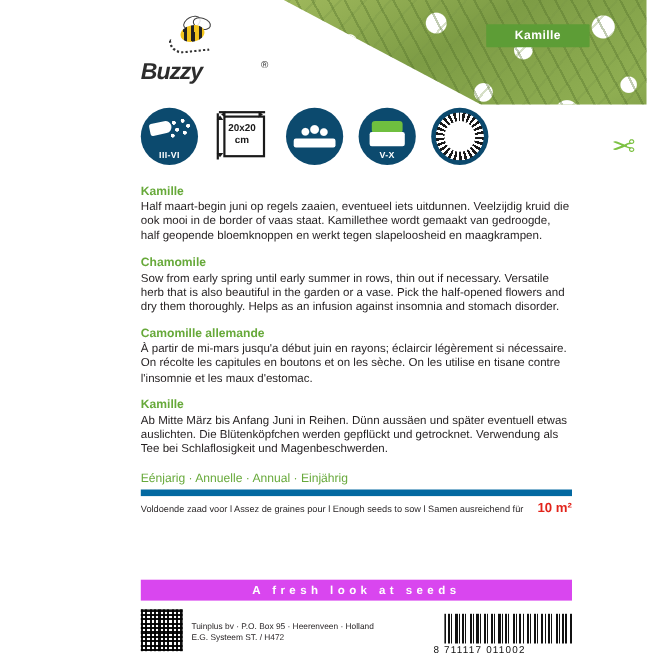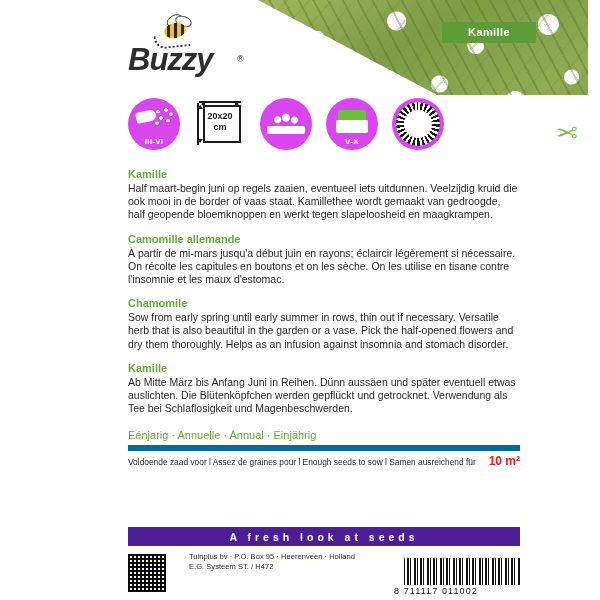--- a/index.html
+++ b/index.html
@@ -95,21 +95,21 @@
     position: absolute;
     top: 18px;
     left: 128px;
     width: 112px;
     height: 62px;
   }
   .logo-word {
     position: absolute;
     bottom: 2px;
     left: 0;
-    font-size: 31px;
+    font-size: 21px;
     font-style: italic;
     font-weight: bold;
     color: #2d2d2d;
     letter-spacing: -1px;
   }
   .logo-reg {
     position: absolute;
     right: -4px;
     bottom: 16px;
     font-size: 9px;
@@ -160,21 +160,21 @@
     top: 98px;
     left: 128px;
     display: flex;
     gap: 14px;
     align-items: center;
   }
   .icon-disc {
     width: 52px;
     height: 52px;
     border-radius: 50%;
-    background: #d946ef;
+    background: #0c4a6e;
     position: relative;
     overflow: hidden;
     flex: none;
   }
   .icon-disc .lbl {
     position: absolute;
     bottom: 4px;
     left: 0;
     right: 0;
     text-align: center;
@@ -356,21 +356,21 @@
     font-size: 12px;
   }
 
   
   .blackbar {
     position: absolute;
     left: 128px;
     right: 68px;
     top: 527px;
     height: 19px;
-    background: #4c1d95;
+    background: #d946ef;
     color: #ffffff;
     font-size: 10.5px;
     font-weight: bold;
     letter-spacing: 4px;
     display: flex;
     align-items: center;
     justify-content: center;
   }
 
   
@@ -389,25 +389,24 @@
     height: 38px;
     background-color: #ffffff;
     background-image:
       repeating-linear-gradient(90deg, #111 0 2px, #fff 2px 4px),
       repeating-linear-gradient(0deg, #111 0 2px, #fff 2px 4px);
     background-blend-mode: multiply;
   }
   .addr {
     position: absolute;
     left: 46px;
-    top: 0;
+    top: 13px;
     font-size: 7.6px;
     line-height: 10px;
     color: #231f20;
-    margin-left: 15px;
   }
   .site {
     position: absolute;
     left: 110px;
     bottom: -2px;
     font-size: 17px;
     font-weight: bold;
     color: #5aa82e;
     letter-spacing: .2px;
   }
@@ -506,26 +505,26 @@
   </div>
 
   <div class="scissors">✂</div>
 
   <div class="body">
     <div class="block">
       <h3>Kamille</h3>
       <p>Half maart-begin juni op regels zaaien, eventueel iets uitdunnen. Veelzijdig kruid die ook mooi in de border of vaas staat. Kamillethee wordt gemaakt van gedroogde, half geopende bloemknoppen en werkt tegen slapeloosheid en maagkrampen.</p>
     </div>
     <div class="block">
+      <h3>Chamomile</h3>
+      <p>Sow from early spring until early summer in rows, thin out if necessary. Versatile herb that is also beautiful in the garden or a vase. Pick the half-opened flowers and dry them thoroughly. Helps as an infusion against insomnia and stomach disorder.</p>
+    </div>
+    <div class="block">
       <h3>Camomille allemande</h3>
       <p>À partir de mi-mars jusqu'a début juin en rayons; éclaircir légèrement si nécessaire. On récolte les capitules en boutons et on les sèche. On les utilise en tisane contre l'insomnie et les maux d'estomac.</p>
-    </div>
-    <div class="block">
-      <h3>Chamomile</h3>
-      <p>Sow from early spring until early summer in rows, thin out if necessary. Versatile herb that is also beautiful in the garden or a vase. Pick the half-opened flowers and dry them thoroughly. Helps as an infusion against insomnia and stomach disorder.</p>
     </div>
     <div class="block">
       <h3>Kamille</h3>
       <p>Ab Mitte März bis Anfang Juni in Reihen. Dünn aussäen und später eventuell etwas auslichten. Die Blütenköpfchen werden gepflückt und getrocknet. Verwendung als Tee bei Schlaflosigkeit und Magenbeschwerden.</p>
     </div>
 
     <div class="lifecycle">Eénjarig · Annuelle · Annual · Einjährig</div>
 
     <div class="qty-row">
       <span>Voldoende zaad voor l Assez de graines pour l Enough seeds to sow l Samen ausreichend für</span>

